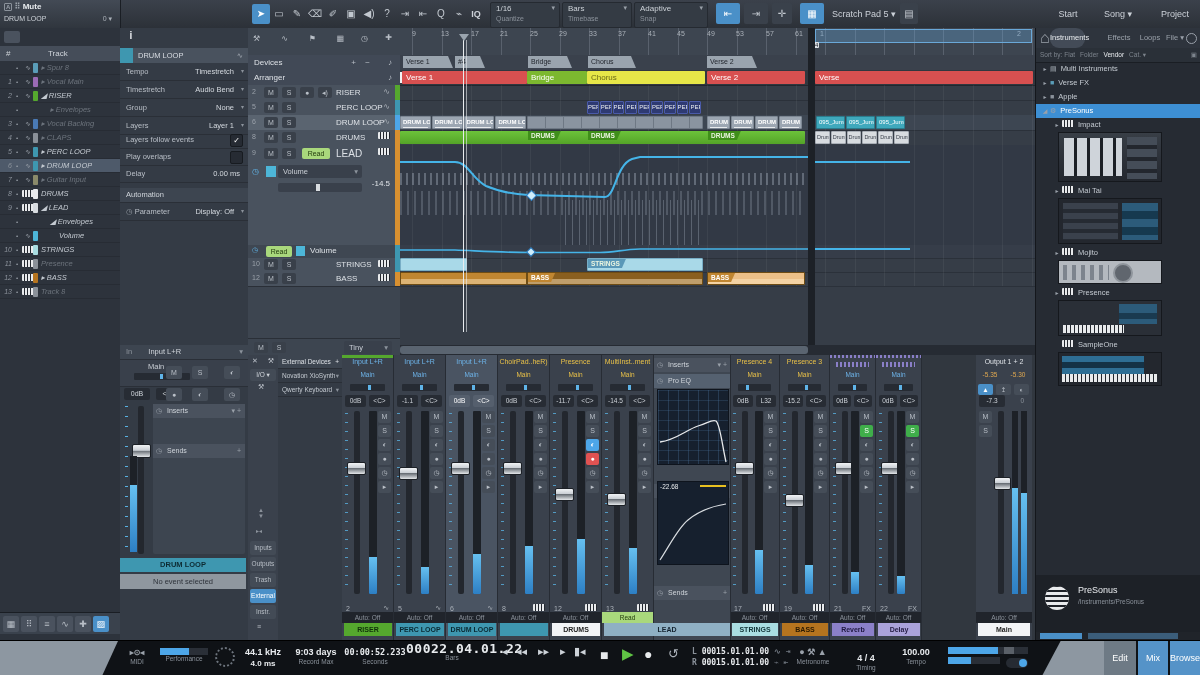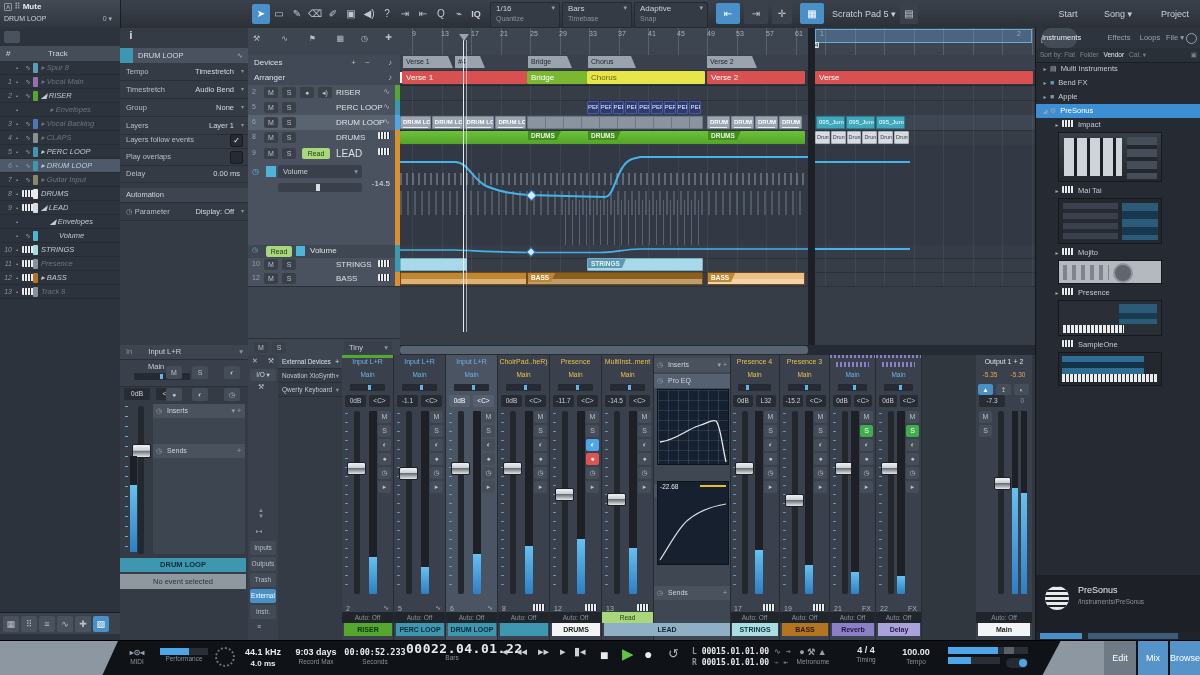--- a/index.html
+++ b/index.html
@@ -1032,33 +1032,33 @@
         </div>
       <div class="sauto">Auto: Off</div>
       <div class="slabel" style="left:2px;width:52px;background:#f2f4f6;color:#222;">Main</div>
     </div>
   </div>
 
   <div id="browser">
     <div id="br-tabs">
       <span style="position:absolute;left:4px;top:0;line-height:20px;color:#9aa1aa;">⌂</span>
       <span style="position:absolute;right:4px;top:5px;width:9px;height:9px;border:1.5px solid #9aa1aa;border-radius:50%;"></span>
-    <div class="brtab on" style="left: 6px; width: 35px; border-radius: 9px;">Instruments</div>
+    <div class="brtab on" style="left: 14px; width: 35px; border-radius: 9px;">Instruments</div>
         <div class="brtab" style="left: 66px; width: 34px;">Effects</div>
         <div class="brtab" style="left: 100px; width: 28px;">Loops</div>
         <div class="brtab" style="left: 128px; width: 22px;">File ▾</div>
       </div>
     <div id="br-sort">
       <span style="margin-left:4px;">Sort by:</span>
       <span id="br-sort-opts"><span class="brsopt">Flat</span><span class="brsopt">Folder</span><span class="brsopt on">Vendor</span><span class="brsopt">Cat. ▾</span></span>
       <span style="position:absolute;right:4px;top:0;">▣</span>
     </div>
     <div id="br-tree">
         <div class="trrow" style="top: 34px; padding-left: 4px;"><span class="trar">▸</span><span style="margin-right: 4px; font-size: 7px; color: rgb(154, 161, 170);">▤</span><span>Multi Instruments</span></div>
-        <div class="trrow" style="top: 48px; padding-left: 4px;"><span class="trar">▸</span><span style="margin-right: 4px; font-size: 7px; color: rgb(90, 157, 184);">■</span><span>Bend FX</span></div>
+        <div class="trrow" style="top: 48px; padding-left: 4px;"><span class="trar">▸</span><span style="margin-right: 4px; font-size: 7px; color: rgb(90, 157, 184);">■</span><span>Verse FX</span></div>
         <div class="trrow" style="top: 62px; padding-left: 4px;"><span class="trar">▸</span><span style="margin-right: 4px; font-size: 7px; color: rgb(139, 146, 155);">■</span><span>Apple</span></div>
         <div class="trrow sel" style="top: 76px; padding-left: 4px;"><span class="trar">◢</span><span style="margin-right: 4px; font-size: 7px; color: rgb(154, 161, 170);">⚙</span><span>PreSonus</span></div>
         <div class="trrow" style="top: 90px; padding-left: 16px;"><span class="trar">▸</span><span class="piano" style="margin-right: 4px;"></span><span>Impact</span></div>
         <div class="thumb t-impact" style="top: 104px; height: 48px;"></div>
         <div class="trrow" style="top: 156px; padding-left: 16px;"><span class="trar">▸</span><span class="piano" style="margin-right: 4px;"></span><span>Mai Tai</span></div>
         <div class="thumb t-maitai" style="top: 170px; height: 44px;"></div>
         <div class="trrow" style="top: 218px; padding-left: 16px;"><span class="trar">▸</span><span class="piano" style="margin-right: 4px;"></span><span>Mojito</span></div>
         <div class="thumb t-mojito" style="top: 232px; height: 22px;"></div>
         <div class="trrow" style="top: 258px; padding-left: 16px;"><span class="trar">▸</span><span class="piano" style="margin-right: 4px;"></span><span>Presence</span></div>
         <div class="thumb t-presence" style="top: 272px; height: 34px;"></div>
@@ -1117,21 +1117,21 @@
     <div class="trbtn" style="left:644px;top:5px;font-size:14px;color:#e8eaec;">●</div>
     <div class="trbtn" style="left:668px;top:5px;font-size:13px;color:#aab0b8;">↺</div>
     <div class="stk" style="left:692px;top:5px;width:96px;text-align:left;">
       <div class="sv mono" style="font-size:8px;"><span style="color:#8b929b;">L</span> <span>00015.01.01.00</span> <span style="color:#6d747d;">∿ ⇥</span></div>
       <div class="sv mono" style="font-size:8px;"><span style="color:#8b929b;">R</span> <span>00015.01.01.00</span> <span style="color:#6d747d;">⌁ ⇤</span></div>
     </div>
     <div class="stk" style="left:790px;top:6px;width:46px;">
       <div class="sv" style="color:#9aa1aa;">● ⚒ ▲</div>
         <div class="sl">Metronome</div>
     </div>
-    <div class="stk" style="left:848px;top:4px;width:36px;">
+    <div class="stk" style="left:848px;top:12px;width:36px;">
       <div class="sv">4 / 4</div>
         <div class="sl">Timing</div>
     </div>
     <div class="stk" style="left:894px;top:6px;width:44px;">
       <div class="sv">100.00</div>
         <div class="sl">Tempo</div>
     </div>
     <div class="stk" style="left:948px;top:6px;width:86px;text-align:left;">
       <div style="width:80px;height:7px;background:#2a2f37;">
           <div style="width:62%;height:7px;background:#4da6e8;float:left;"></div>

